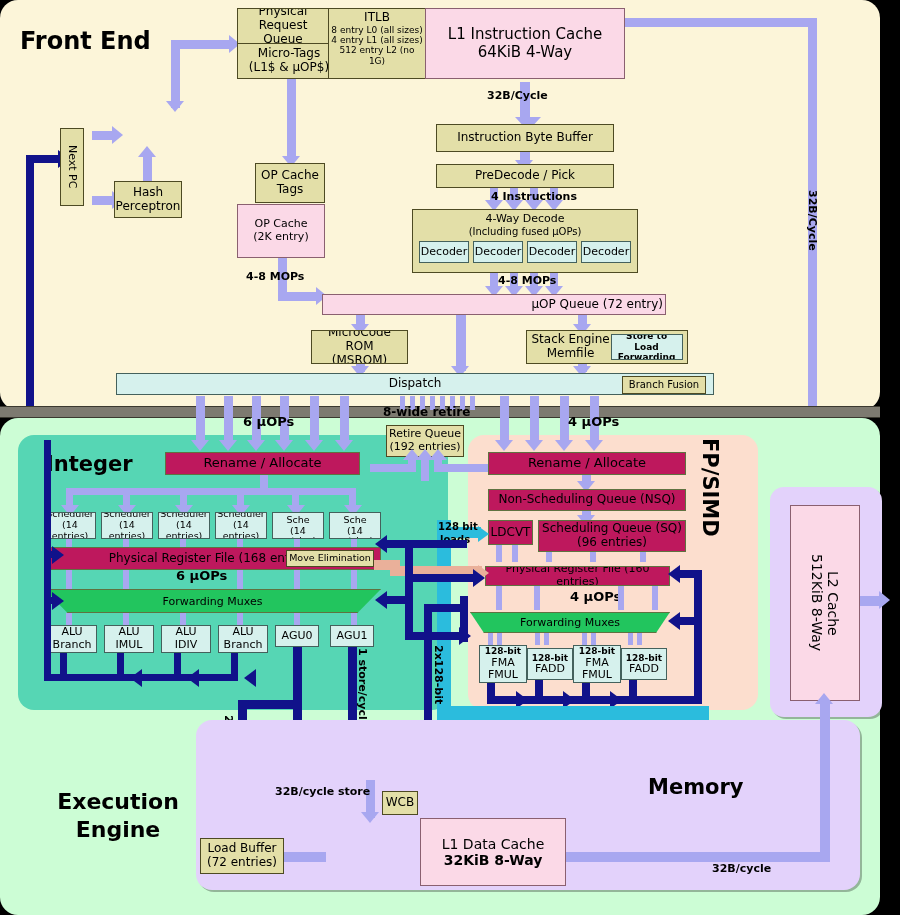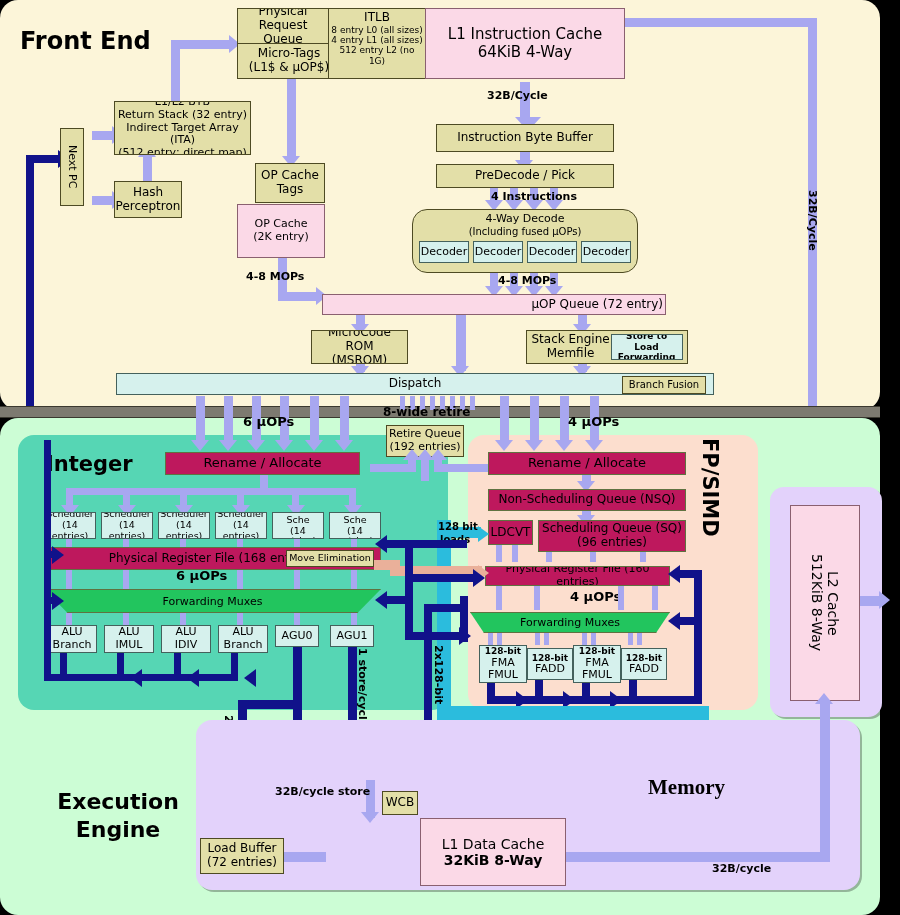--- a/index.html
+++ b/index.html
@@ -55,21 +55,21 @@
   
   .region-title {
     position:absolute;
     font-weight:bold;
     color:#000;
     white-space:nowrap;
   }
   #t-frontend { left:20px; top:27px; font-size:24px; }
   #t-exec     { left:38px; top:788px; font-size:22px; width:160px; line-height:1.25; text-align:center;}
   #t-integer  { left:46px; top:452px; font-size:21px; }
-  #t-memory   { left:648px; top:775px; font-size:21px;font-family:Liberation Serif, serif; }
+  #t-memory   { left:648px; top:775px; font-size:21px; }
   #t-fpsimd   {
      left:698px; top:438px; font-size:21px;
      writing-mode: vertical-rl;
   }
 
   
   .box {
     position:absolute;
     border:1px solid #4d4a23;
     background:#e3dfa8;
@@ -212,26 +212,20 @@
   <div class="ahead down" style="left:573px; top:366px;"></div>
 
   <div class="wire" style="left:624px; top:18px; width:192px; height:9px;"></div>
   <div class="wire" style="left:808px; top:18px; width:9px; height:470px;"></div>
   <div class="elabel vert" style="left:806px; top:190px;">32B/Cycle</div>
 
   <div class="box vert" style="left:60px; top:128px; width:24px; height:78px;">
     <span>Next PC</span>
   </div>
 
-  <div class="box" style="left:114px; top:101px; width:137px; height:54px;">
-    <span>L1/L2 BTB</span>
-    <span>Return Stack (32 entry)</span>
-    <span>Indirect Target Array (ITA)</span>
-    <span>(512 entry; direct map)</span>
-  </div>
 
   <div class="box" style="left:114px; top:181px; width:68px; height:37px;">
     <span class="ttl">Hash</span>
     <span class="ttl">Perceptron</span>
   </div>
 
   <div class="box" style="left:237px; top:8px; width:92px; height:36px;">
     <span class="ttl">Physical</span>
     <span class="ttl">Request Queue</span>
   </div>
@@ -261,21 +255,21 @@
     <span>(2K entry)</span>
   </div>
 
   <div class="box" style="left:436px; top:124px; width:178px; height:28px;">
     <span class="ttl">Instruction Byte Buffer</span>
   </div>
   <div class="box" style="left:436px; top:164px; width:178px; height:24px;">
     <span class="ttl">PreDecode / Pick</span>
   </div>
 
-  <div class="box" style="left:412px; top:209px; width:226px; height:64px; justify-content:flex-start; padding-top:3px;border-radius:15px;">
+  <div class="box" style="left:412px; top:209px; width:226px; height:64px; justify-content:flex-start; padding-top:3px;">
     <span>4-Way Decode</span>
     <span class="sub" style="font-size:10px;">(Including fused µOPs)</span>
     <div style="display:flex; gap:4px; margin-top:4px;">
       <div class="box cyanbg" style="position:relative; left:0; top:0; width:50px; height:22px;">
           <span>Decoder</span>
         </div>
       <div class="box cyanbg" style="position:relative; left:0; top:0; width:50px; height:22px;">
           <span>Decoder</span>
         </div>
       <div class="box cyanbg" style="position:relative; left:0; top:0; width:50px; height:22px;">

